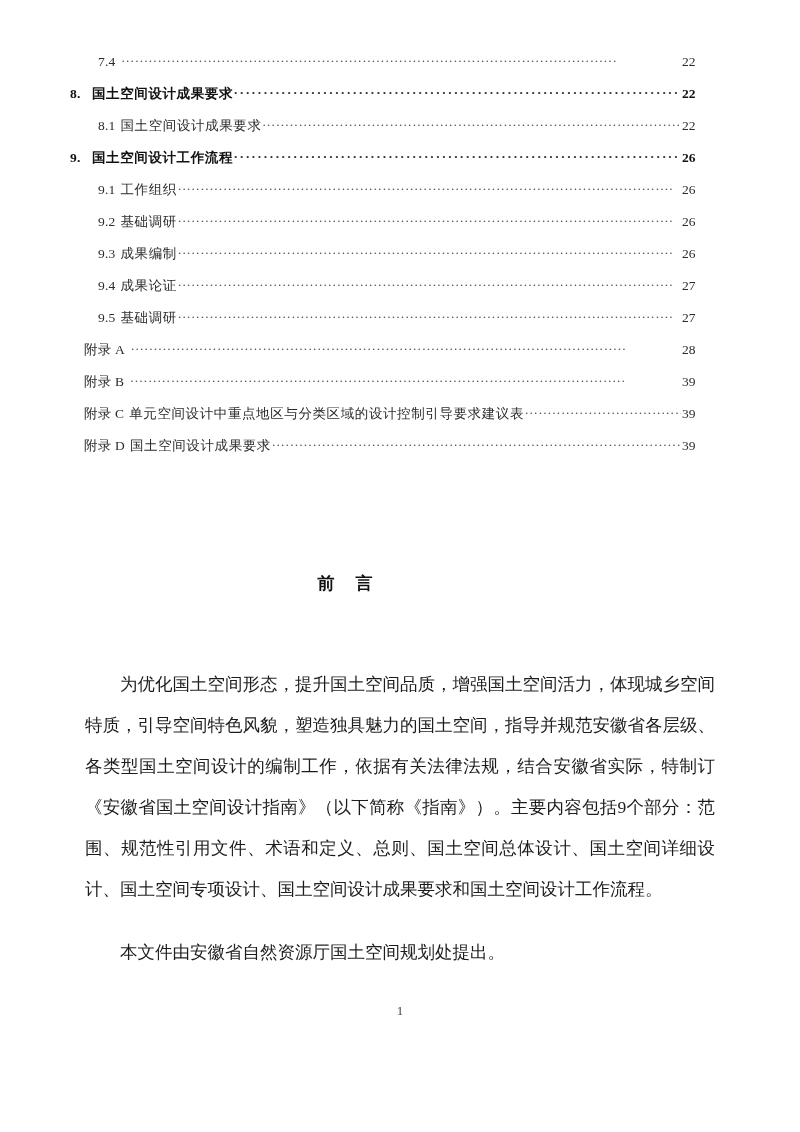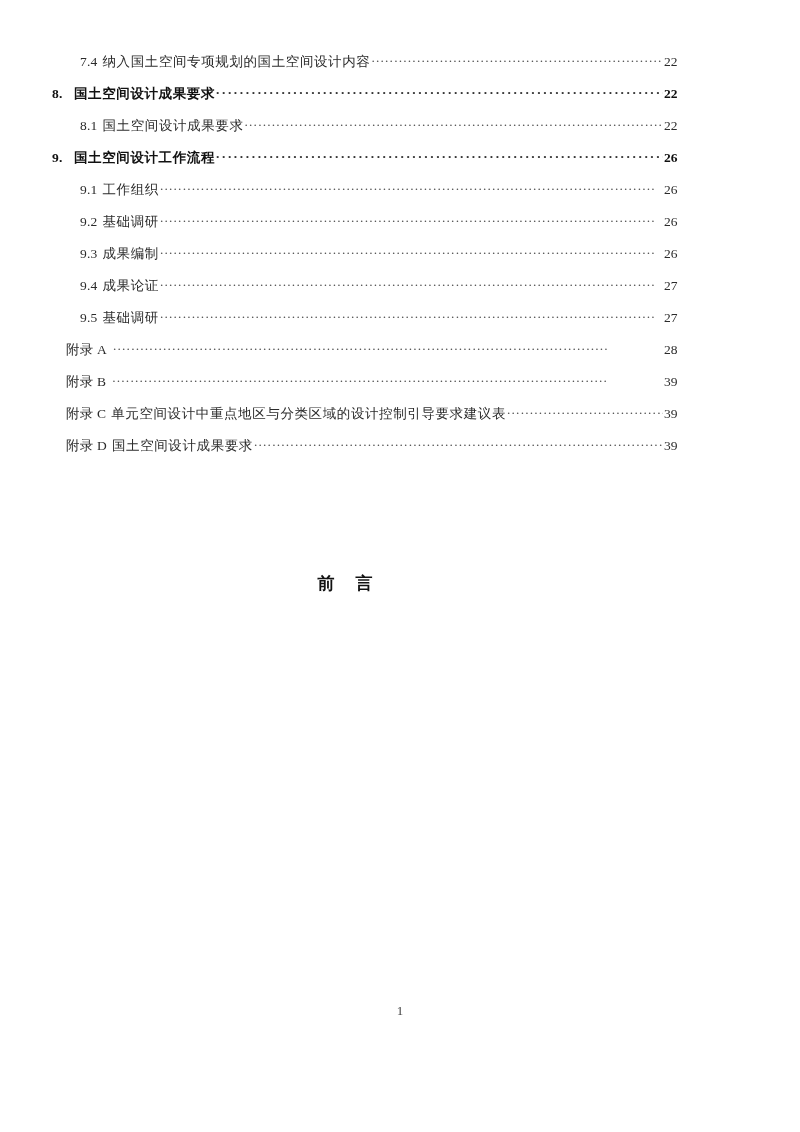--- a/index.html
+++ b/index.html
@@ -20,21 +20,21 @@
     position: absolute;
     inset: 0;
     width: 800px;
     height: 1132px;
     background: #fff;
   }
 
   
   .toc {
     position: absolute;
-    left: 52px;
+    left: 70px;
     top: 52px;
     width: 634px;
   }
 
   .toc-row {
     display: flex;
     align-items: baseline;
     height: 32px;
     white-space: nowrap;
     font-size: 13.5px;
@@ -128,21 +128,20 @@
   }
 </style>
 </head>
 <body>
 
 <div class="page">
 
   <div class="toc" id="toc">
       <div class="toc-row lvl2">
         <span class="num">7.4</span>
-        <span class="title">纳入国土空间专项规划的国土空间设计内容</span>
         <span class="leader"></span>
         <span class="pageno">22</span>
       </div>
       <div class="toc-row lvl1">
         <span class="num">8.</span>
         <span class="title">国土空间设计成果要求</span>
         <span class="leader"></span>
         <span class="pageno">22</span>
       </div>
       <div class="toc-row lvl2">
@@ -206,16 +205,20 @@
       <div class="toc-row lvlapp">
         <span class="num">附录 D</span>
         <span class="title">国土空间设计成果要求</span>
         <span class="leader"></span>
         <span class="pageno">39</span>
       </div>
     </div>
 
   <div class="preface-title">前　言</div>
 
+  <div class="body-block">
+    <p class="para">为优化国土空间形态，提升国土空间品质，增强国土空间活力，体现城乡空间特质，引导空间特色风貌，塑造独具魅力的国土空间，指导并规范安徽省各层级、各类型国土空间设计的编制工作，依据有关法律法规，结合安徽省实际，特制订《安徽省国土空间设计指南》（以下简称《指南》）。主要内容包括9个部分：范围、规范性引用文件、术语和定义、总则、国土空间总体设计、国土空间详细设计、国土空间专项设计、国土空间设计成果要求和国土空间设计工作流程。</p>
+    <p class="para">本文件由安徽省自然资源厅国土空间规划处提出。</p>
+  </div>
 
   <div class="pagenum">1</div>
 
 </div>
 
 </body></html>

